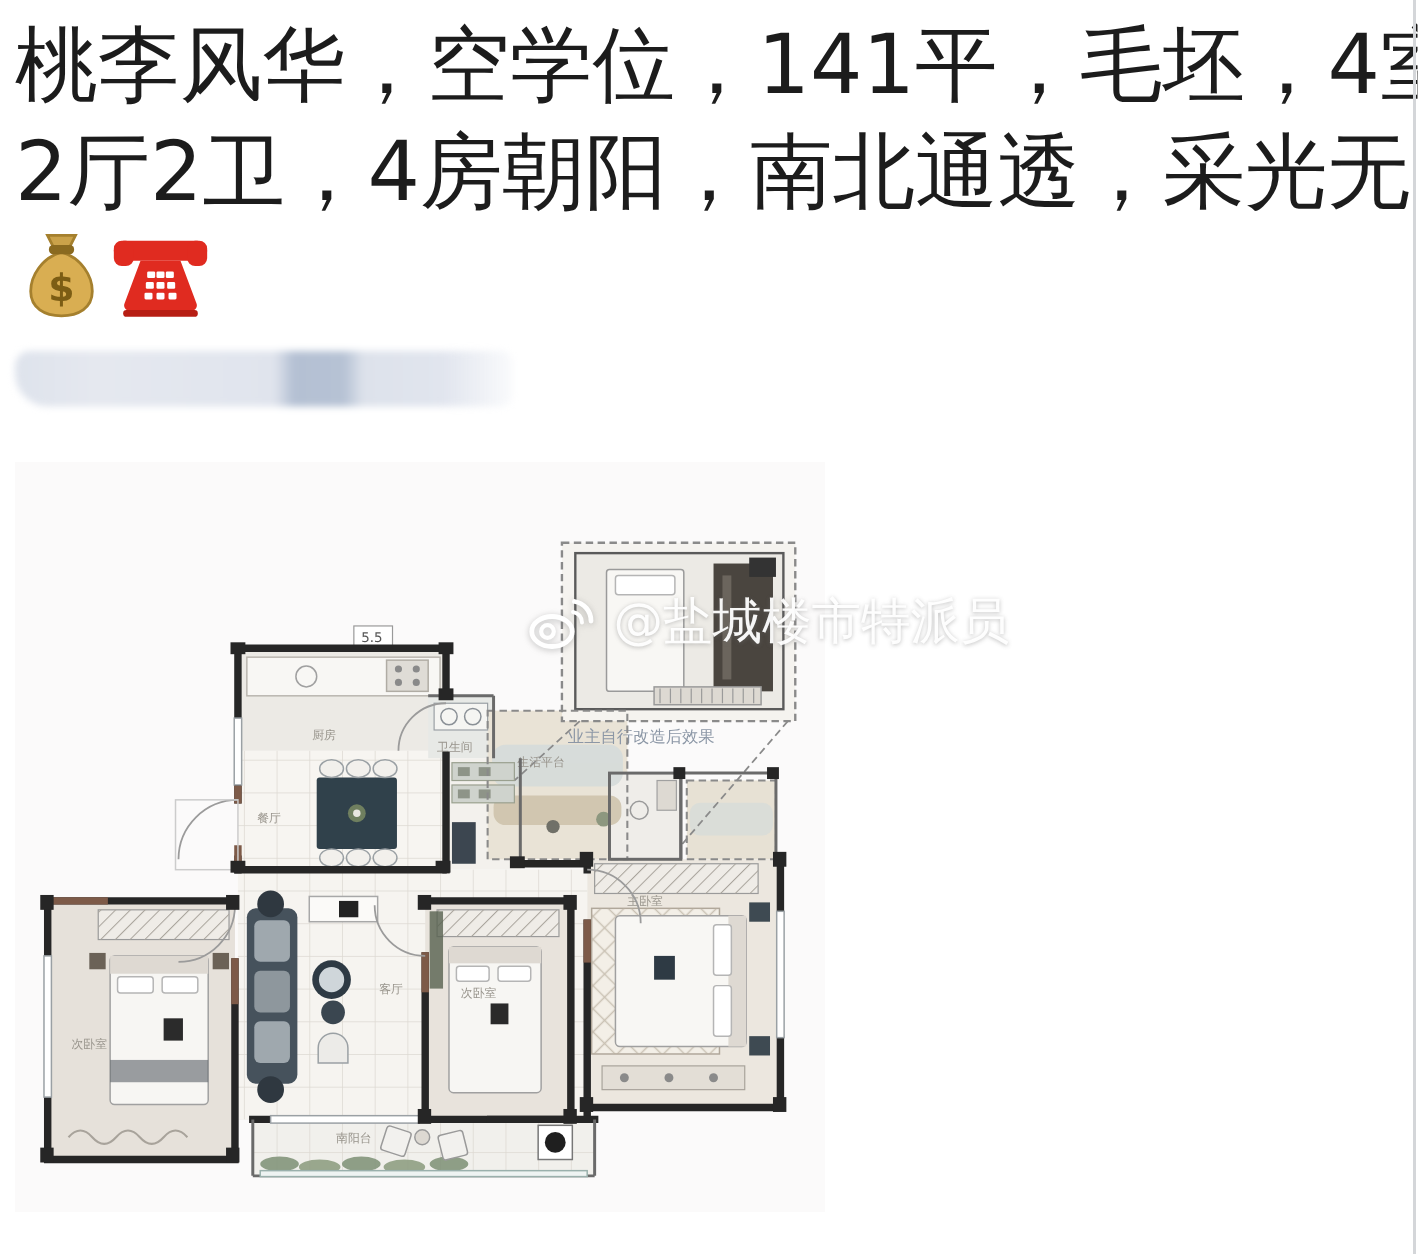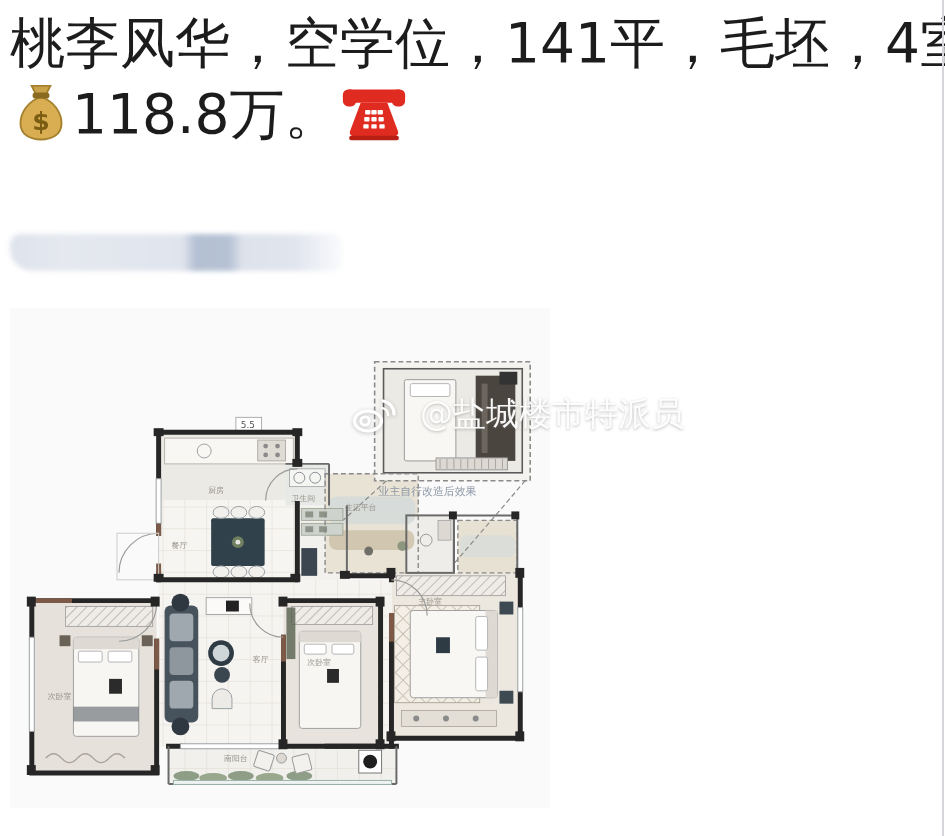--- a/index.html
+++ b/index.html
@@ -15,40 +15,41 @@
   
   .redacted-bar{position:absolute;left:10px;top:234px;width:332px;height:37px;
      border-radius:10px 8px 8px 22px;
      background:linear-gradient(90deg,#dee3ec 0%,#e5e8ef 16%,#e2e6ee 38%,#e0e4ed 52%,
         #b4c0d3 56%,#b6c2d4 66%,#dde2eb 70%,#e1e5ee 86%,rgba(236,239,245,0.25) 100%);
      filter:blur(2.5px);}
   
   .floorplan{position:absolute;left:10px;top:308px;width:540px;height:500px;
      background:#fbfafa;overflow:visible;}
   .floorplan svg{display:block;}
-  .watermark{position:absolute;left:342px;top:84px;display:flex;align-items:center;gap:22px;
+  .watermark{position:absolute;left:342px;top:84px;display:flex;align-items:center;gap:11px;
      color:rgba(255,255,255,0.95);font-size:33px;font-weight:500;white-space:nowrap;
      text-shadow:0 1px 3px rgba(110,110,110,0.45);pointer-events:none;justify-content:center;}
   .watermark svg{filter:drop-shadow(0 1px 2px rgba(110,110,110,0.4));}
   text.rlabel{fill:#98948c;font-size:8px;font-family:"DejaVu Sans",sans-serif;}
 </style>
 </head>
 <body>
 
 <div class="page">
 
   <div class="post-text">
     <div class="line">桃李风华，空学位，141平，毛坯，4室</div>
+    <div class="line">2厅2卫，4房朝阳，南北通透，采光无</div>
     <div class="line">
       <span class="emoji" title="💰"><svg width="56" height="60" viewBox="0 0 60 64">
           <path d="M30,16 C16,20 8,33 8,44 C8,56 18,61.5 30,61.5 C42,61.5 52,56 52,44 C52,33 44,20 30,16 Z" fill="#d9ae52" stroke="#a5802e" stroke-width="2"></path>
           <path d="M20,4 L40,4 L34,16 L26,16 Z" fill="#caa24a" stroke="#a5802e" stroke-width="2"></path>
           <rect x="21" y="11" width="18" height="6.5" rx="3" fill="#8a6a20"></rect>
           <text x="30" y="51" text-anchor="middle" font-size="27" font-weight="bold" fill="#7c5d14" font-family="&quot;DejaVu Sans&quot;,sans-serif">$</text>
-        </svg></span><span>118.8万。</span><span class="emoji" title="☎️"><svg width="64" height="57" viewBox="0 0 72 64">
+        </svg></span><span class="emoji" title="☎️"><svg width="64" height="57" viewBox="0 0 72 64">
           <rect x="1" y="5" width="70" height="15" rx="7.5" fill="#e02b20"></rect>
           <rect x="1" y="5" width="15" height="19" rx="6" fill="#e02b20"></rect>
           <rect x="56" y="5" width="15" height="19" rx="6" fill="#e02b20"></rect>
           <path d="M21,20 h30 l12,32 a4,4 0 0 1 -4,5.5 h-46 a4,4 0 0 1 -4,-5.5 z" fill="#e02b20"></path>
           <rect x="8" y="57" width="56" height="5" rx="2.5" fill="#b71e14"></rect>
           <g fill="#ffffff">
             <rect x="26" y="28" width="6" height="5" rx="1"></rect>
               <rect x="33" y="28" width="6" height="5" rx="1"></rect>
               <rect x="40" y="28" width="6" height="5" rx="1"></rect>
             <rect x="25" y="36" width="6" height="5" rx="1"></rect>

